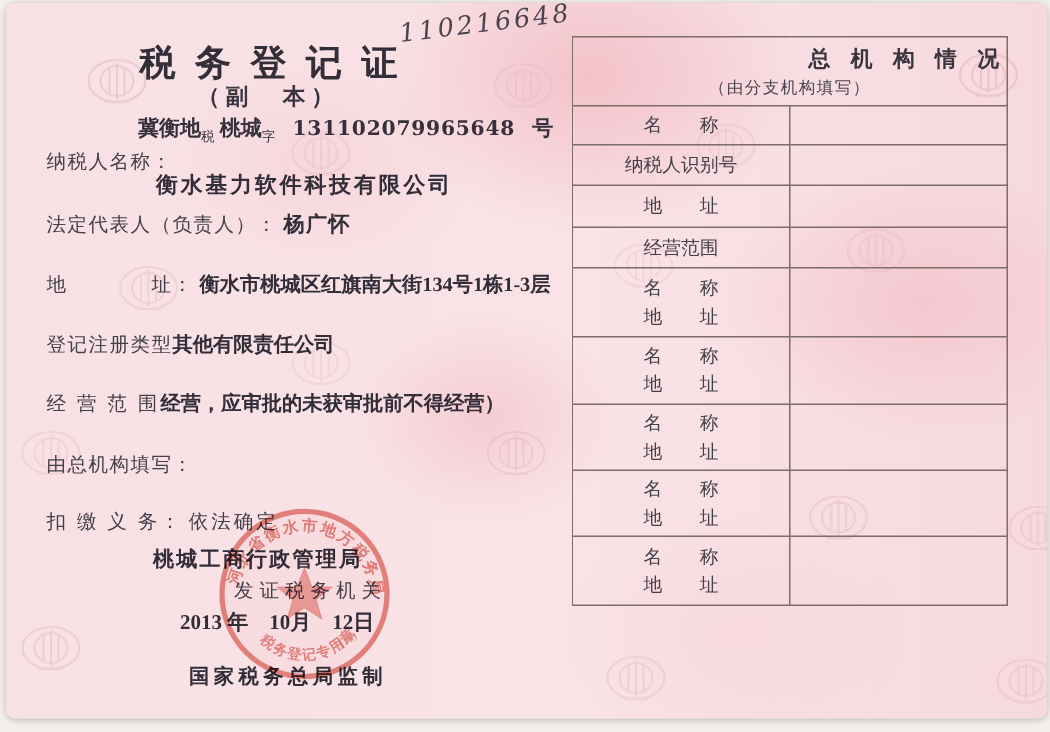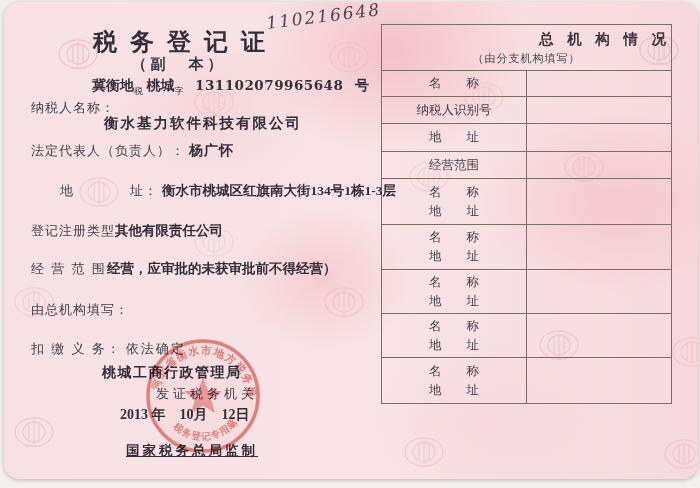--- a/index.html
+++ b/index.html
@@ -4,21 +4,21 @@
 <style>
   html,body{margin:0;padding:0;}
   body{
     width:700px;height:488px;position:relative;overflow:hidden;
     background:#f2efec;
     font-family:"Liberation Serif", serif;
   }
   
   .cert{
     position:absolute;left:4px;top:2px;width:694px;height:477px;
-    border-radius:16px;
+    border-radius:6px;
     background:
       radial-gradient(ellipse 200px 150px at 56% 10%, rgba(238,165,178,.55), rgba(238,165,178,0) 70%),
       radial-gradient(ellipse 190px 130px at 88% 42%, rgba(240,175,186,.45), rgba(240,175,186,0) 70%),
       radial-gradient(ellipse 130px 100px at 46% 58%, rgba(238,168,180,.38), rgba(238,168,180,0) 70%),
       radial-gradient(ellipse 150px 110px at 30% 22%, rgba(240,185,195,.30), rgba(240,185,195,0) 70%),
       radial-gradient(ellipse 170px 120px at 70% 88%, rgba(242,195,205,.25), rgba(242,195,205,0) 70%),
       linear-gradient(90deg,#f8e1e5 0%,#f9e3e6 55%,#f6d9de 100%);
     box-shadow:0 1px 4px rgba(110,100,92,.4);
   }
   .wm{position:absolute;left:0;top:0;z-index:0;pointer-events:none;}
@@ -98,21 +98,21 @@
   </div>
 
   <div class="t lbl" style="left:27px;top:97px;">纳税人名称：</div>
   <div class="t val" style="left:100px;top:112px;font-size:14.5px;letter-spacing:2px;">衡水基力软件科技有限公司</div>
 
   <div class="t" style="left:27px;top:139px;">
     <span class="lbl">法定代表人（负责人）：</span>
     <span class="val" style="font-size:14px;letter-spacing:1px;">杨广怀</span>
   </div>
 
-  <div class="t" style="left:27px;top:179px;margin-left:29px;">
+  <div class="t" style="left:27px;top:179px;">
     <span class="lbl">地　　　　址：</span>
     <span class="val" style="font-size:13.5px;">衡水市桃城区红旗南大街134号1栋1-3层</span>
   </div>
 
   <div class="t" style="left:27px;top:219px;">
     <span class="lbl">登记注册类型</span><span class="val" style="font-size:13.5px;">其他有限责任公司</span>
   </div>
 
   <div class="t lbl" style="left:27px;top:258px;letter-spacing:2px;">经 营 范 围：</div>
   <div class="t val" style="left:103px;top:258px;font-size:13.5px;">经营，应审批的未获审批前不得经营）</div>
@@ -120,21 +120,21 @@
   <div class="t lbl" style="left:27px;top:299px;">由总机构填写：</div>
 
   <div class="t" style="left:27px;top:337px;">
     <span class="lbl" style="letter-spacing:2px;">扣 缴 义 务：</span>
     <span class="lbl" style="letter-spacing:2px;">依法确定</span>
   </div>
 
   <div class="t val" style="left:98px;top:362px;font-size:14px;letter-spacing:1.5px;">桃城工商行政管理局</div>
   <div class="t lbl" style="left:152px;top:383px;letter-spacing:4px;">发证税务机关</div>
   <div class="t val" style="left:116px;top:404px;font-size:14px;">2013 年　10月　12日</div>
-  <div class="t val" style="left:122px;top:440px;font-size:13.5px;letter-spacing:3px;text-decoration:underline;">国家税务总局监制</div>
+  <div class="t val" style="left:122px;top:440px;font-size:13.5px;letter-spacing:3px;">国家税务总局监制</div>
 
   <div class="tblwrap">
     <table class="reg">
       <tbody>
           <tr style="height:46px;">
         <td class="hd" colspan="2">
           <div class="hd-title">总 机 构 情 况</div>
           <div class="hd-sub">（由分支机构填写）</div>
         </td>
       </tr>

